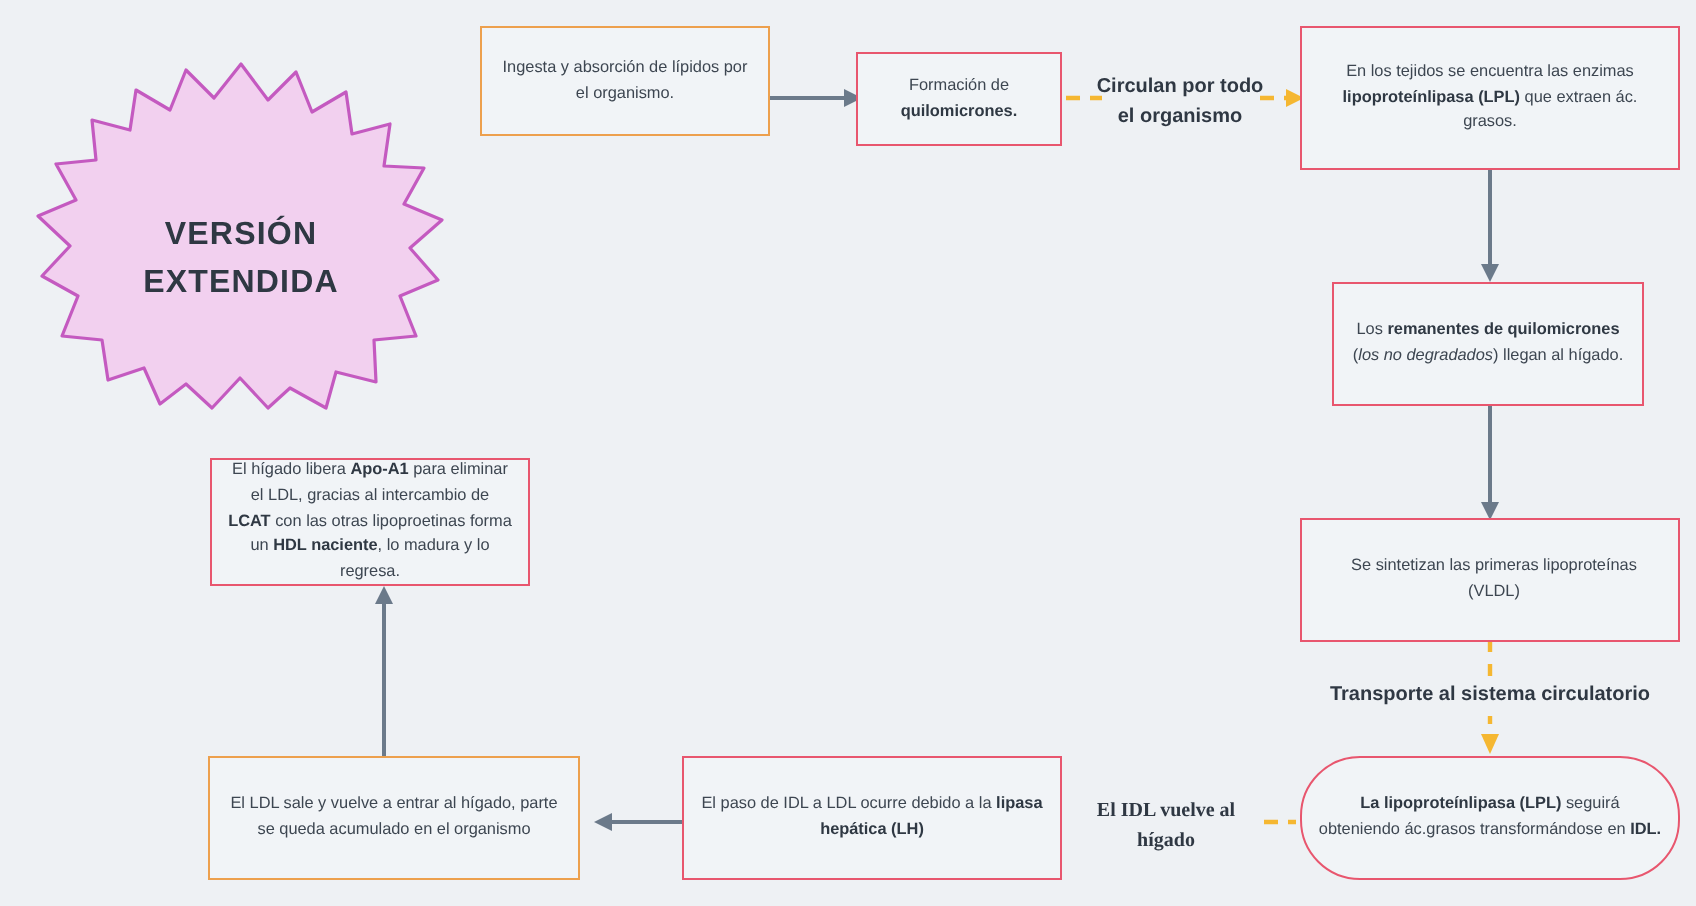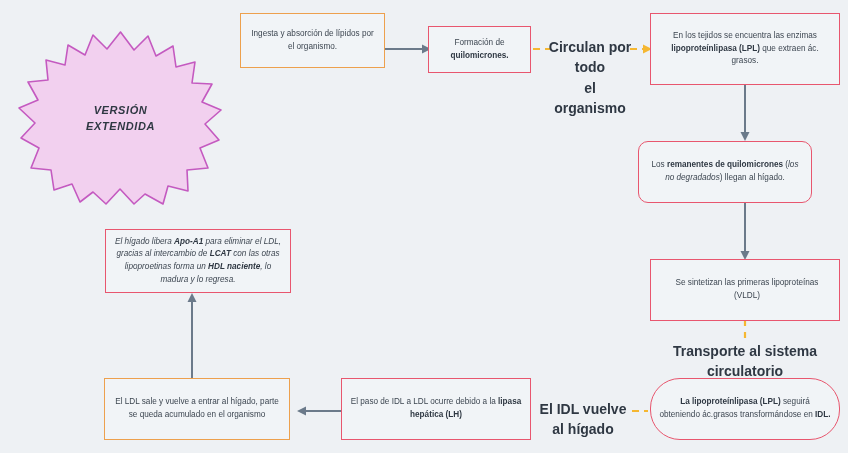--- a/index.html
+++ b/index.html
@@ -35,37 +35,36 @@
 
   
   #burst {
     position: absolute;
     left: 18px; top: 28px;
     width: 205px; height: 180px;
   }
   #burst svg { display:block; width:100%; height:100%; }
   #burst .burst-label {
     position: absolute;
-    left: 0; top: 0; width: 100%; height: 100%;
+    left: 0; top: 12px; width: 100%; height: 100%;
     display: flex; flex-direction: column;
     align-items: center; justify-content: center;
-    font-size: 11px; font-weight: bold;
+    font-size: 16px; font-weight: bold;
     letter-spacing: 0.6px;
     color: #2f3843;
     line-height: 1.5;
-    font-style: italic;
   }
 
   
   .conn { position: absolute; }
   .conn svg { display: block; overflow: visible; }
 
   .edgelabel {
     position: absolute;
-    font-size: 14px;
+    font-size: 10px;
     font-weight: bold;
     color: #2f3843;
     text-align: center;
     line-height: 1.45;
     white-space: pre-line;
   }
 </style>
 </head>
 <body>
 
@@ -122,21 +121,21 @@
       <polygon points="2.5,47 11.5,47 7,57" fill="#f5b731"></polygon>
     </svg>
   </div>
   <div class="edgelabel" style="left:635px; top:339px; width:220px; background:#eef1f4; padding:2px 0;">Transporte al sistema circulatorio</div>
 
   <div class="conn" style="left:632px; top:404px;">
     <svg width="18" height="14">
       <line x1="0" y1="7" x2="16" y2="7" stroke="#f5b731" stroke-width="2.2" stroke-dasharray="7,5"></line>
     </svg>
   </div>
-  <div class="edgelabel" style="left:533px; top:399px; width:100px;">El IDL vuelve al hígado</div>
+  <div class="edgelabel" style="left:533px; top:399px; width:100px;font-family:Liberation Serif, serif;">El IDL vuelve al hígado</div>
   <div class="conn" style="left:514px; top:404px;">
     <svg width="22" height="14">
       <polygon points="9,2.5 0,7 9,11.5" fill="#f5b731"></polygon>
       <line x1="9" y1="7" x2="21" y2="7" stroke="#f5b731" stroke-width="2.2" stroke-dasharray="7,5"></line>
     </svg>
   </div>
 
   <div class="conn" style="left:297px; top:404px;">
     <svg width="46" height="14">
       <polygon points="9,2.5 0,7 9,11.5" fill="#6b7a8a"></polygon>
@@ -156,37 +155,37 @@
   </div>
 
   <div class="node pink" style="left:428px; top:26px; width:103px; height:47px;">
     <span><span>Formación de </span><b>quilomicrones.</b></span>
   </div>
 
   <div class="node pink" style="left:650px; top:13px; width:190px; height:72px;">
     <span><span>En los tejidos se encuentra las enzimas </span><b>lipoproteínlipasa (LPL)</b><span> que extraen ác. grasos.</span></span>
   </div>
 
-  <div class="node pink" style="left:638px; top:141px; width:174px; height:62px;border-radius:10px;">
+  <div class="node pink" style="left:666px; top:141px; width:156px; height:62px;">
     <span><span>Los </span><b>remanentes de quilomicrones</b><span> (</span><i>los no degradados</i><span>) llegan al hígado.</span></span>
   </div>
 
   <div class="node pink" style="left:650px; top:259px; width:190px; height:62px;padding-left:12px;">
     <span>Se sintetizan las primeras lipoproteínas (VLDL)</span>
   </div>
 
   <div class="node pink" style="left:650px; top:378px; width:190px; height:62px;border-radius:30px;">
     <span><b>La lipoproteínlipasa (LPL)</b><span> seguirá obteniendo ác.grasos transformándose en </span><b>IDL.</b></span>
   </div>
 
   <div class="node pink" style="left:341px; top:378px; width:190px; height:62px;">
     <span><span>El paso de IDL a LDL ocurre debido a la </span><b>lipasa hepática (LH)</b></span>
   </div>
 
   <div class="node orange" style="left:104px; top:378px; width:186px; height:62px;">
     <span>El LDL sale y vuelve a entrar al hígado, parte se queda acumulado en el organismo</span>
   </div>
 
-  <div class="node pink" style="left:105px; top:229px; width:186px; height:64px;font-style:italic;">
+  <div class="node pink" style="left:105px; top:229px; width:160px; height:64px;">
     <span><span>El hígado libera </span><b>Apo-A1</b><span> para eliminar el LDL, gracias al intercambio de </span><b>LCAT</b><span> con las otras lipoproetinas forma un </span><b>HDL naciente</b><span>, lo madura y lo regresa.</span></span>
   </div>
 
 </div>
 
 </body></html>

